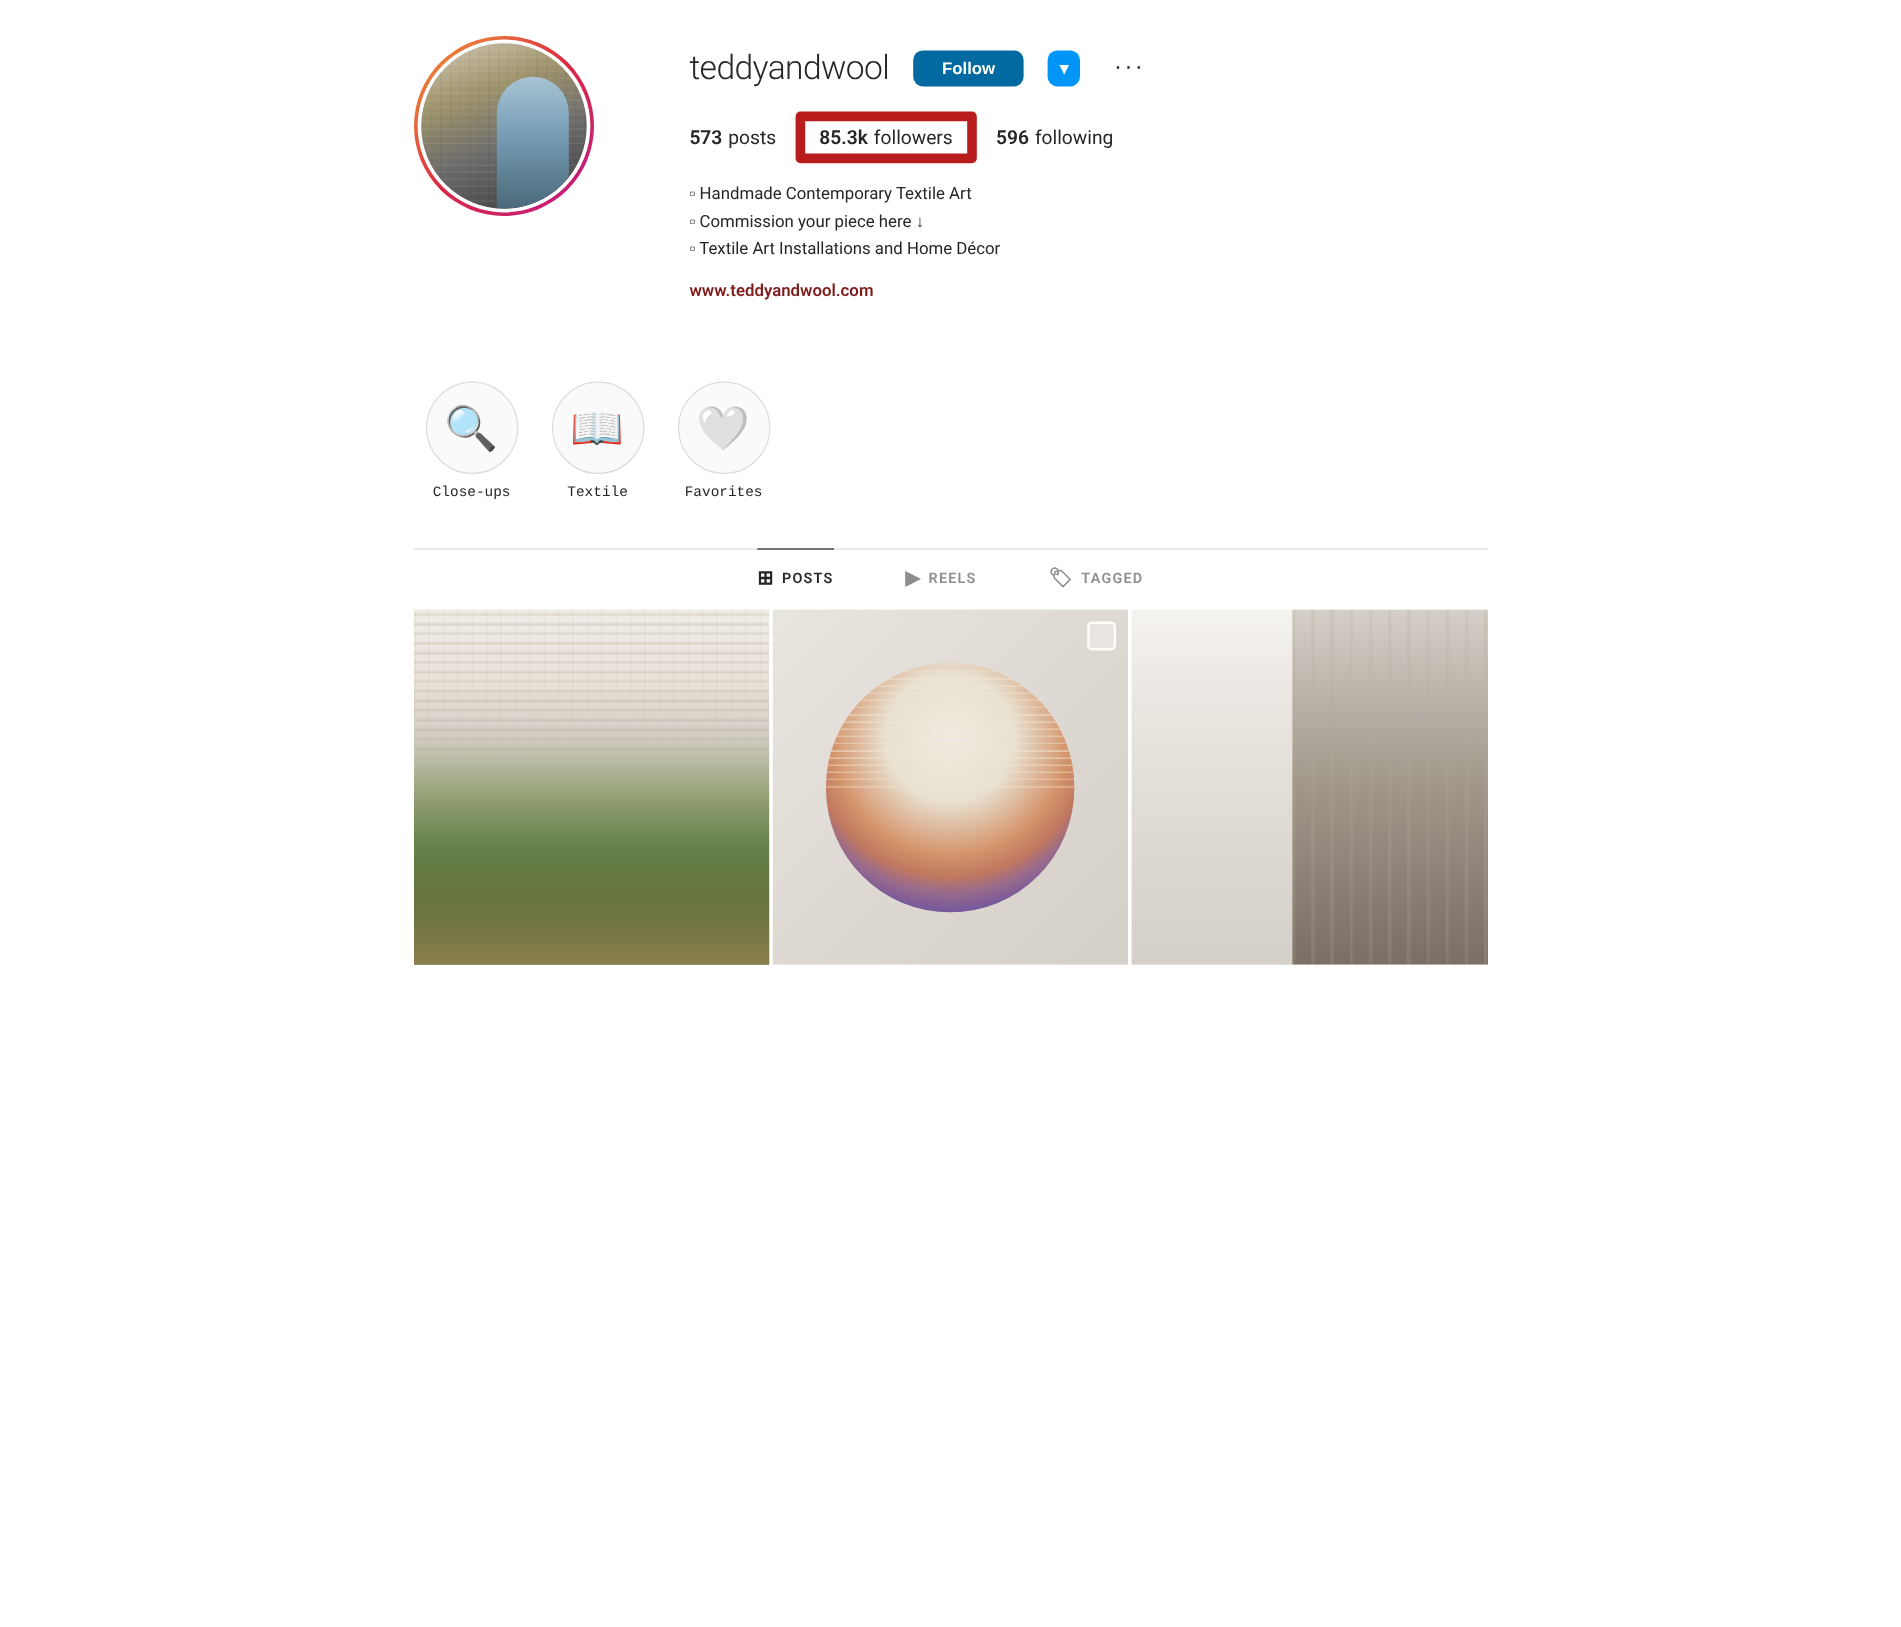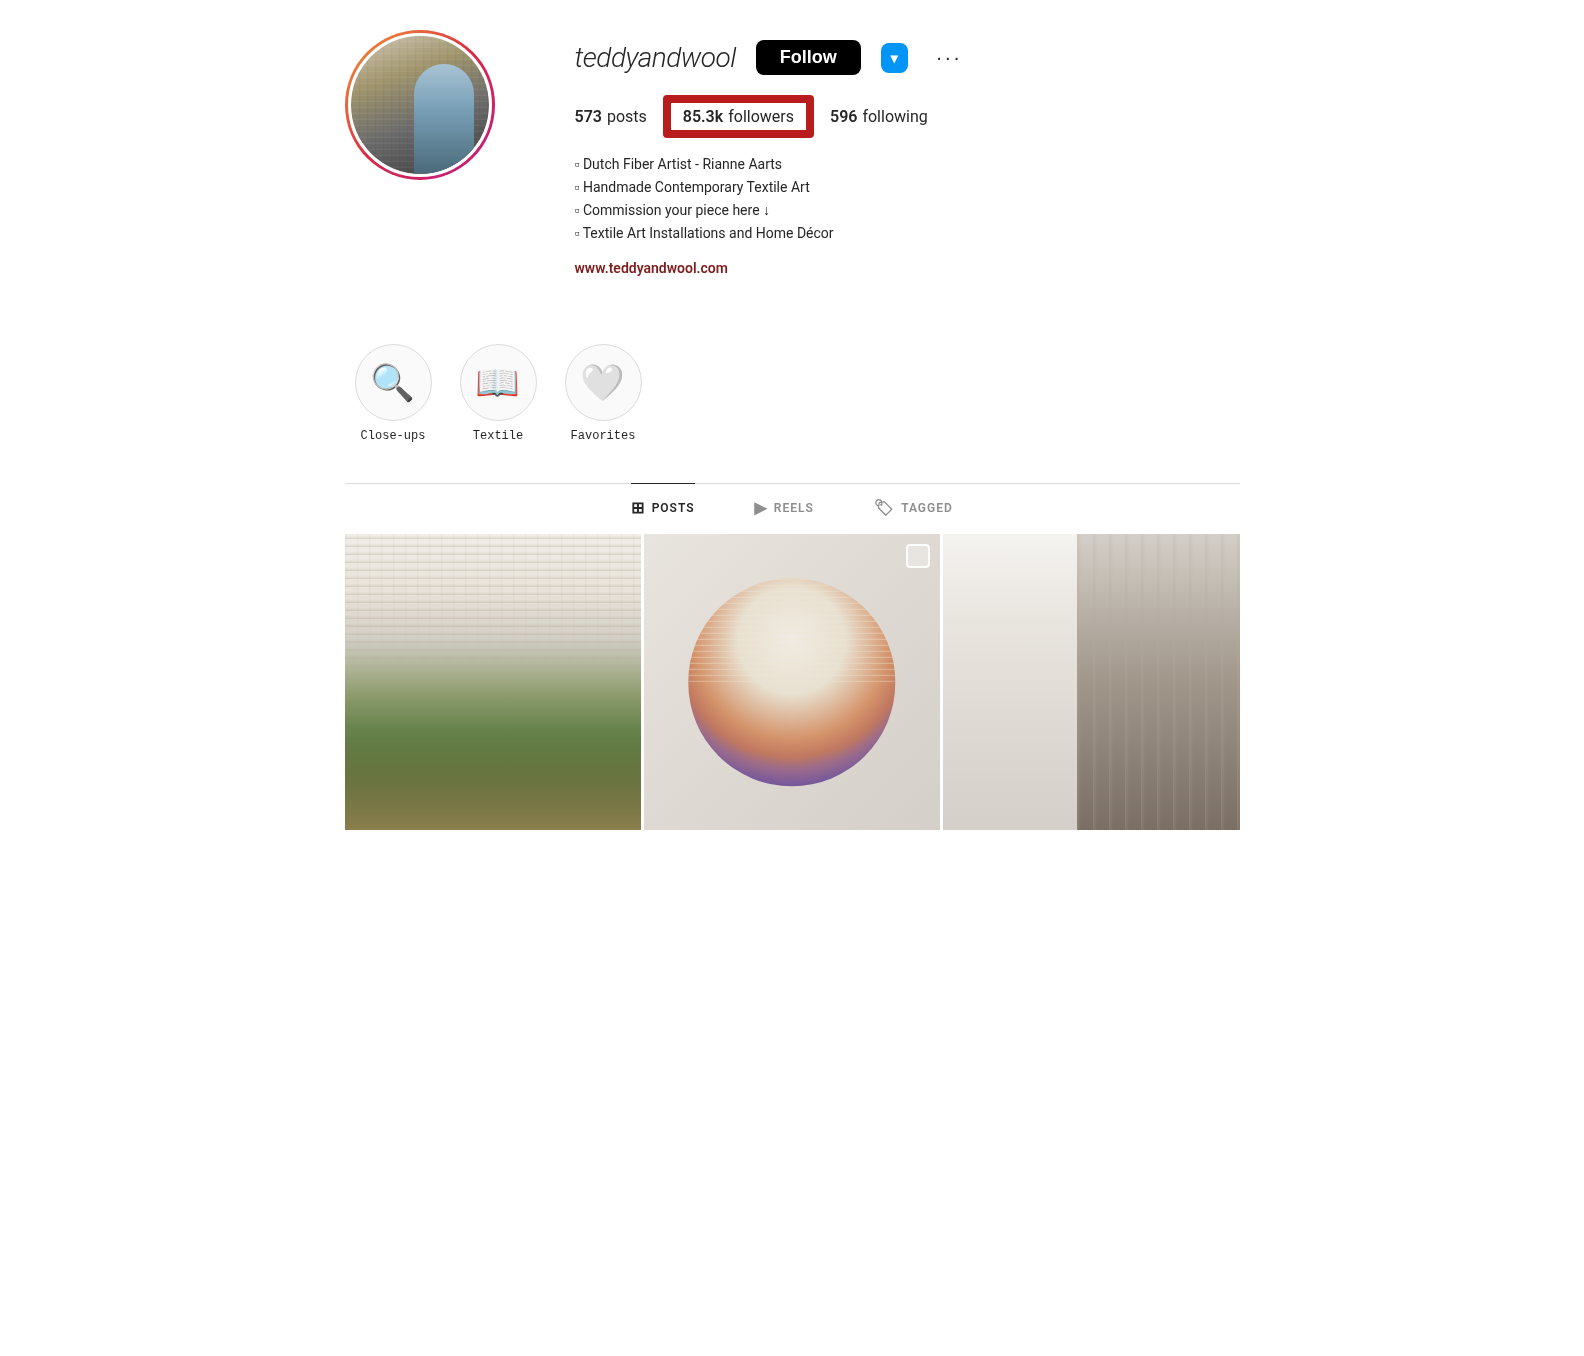--- a/index.html
+++ b/index.html
@@ -83,30 +83,29 @@
       gap: 20px;
       margin-bottom: 20px;
       flex-wrap: wrap;
     }
 
     .username {
       font-size: 28px;
       font-weight: 300;
       color: #262626;
       letter-spacing: -0.5px;
-      font-style: italic;
     }
 
     .follow-button {
-      background: #000000;
+      background: #0369a1;
       color: #fff;
       border: none;
       border-radius: 8px;
       padding: 7px 24px;
-      font-size: 18px;
+      font-size: 14px;
       font-weight: 600;
       cursor: pointer;
     }
 
     .dropdown-button {
       background: #0095f6;
       color: #fff;
       border: none;
       border-radius: 8px;
       padding: 7px 10px;
@@ -382,21 +381,20 @@
           <span class="stat-number">85.3k</span>
           <span class="stat-label">followers</span>
         </div>
         <div class="stat-item">
           <span class="stat-number">596</span>
           <span class="stat-label">following</span>
         </div>
       </div>
 
       <div class="bio-section">
-        <div class="bio-line">▫ Dutch Fiber Artist - Rianne Aarts</div>
         <div class="bio-line">▫ Handmade Contemporary Textile Art</div>
         <div class="bio-line">▫ Commission your piece here ↓</div>
         <div class="bio-line">▫ Textile Art Installations and Home Décor</div>
         <a class="bio-link" href="#">www.teddyandwool.com</a>
       </div>
 
     </div>
   </div>
 
   <div class="highlights-section">

